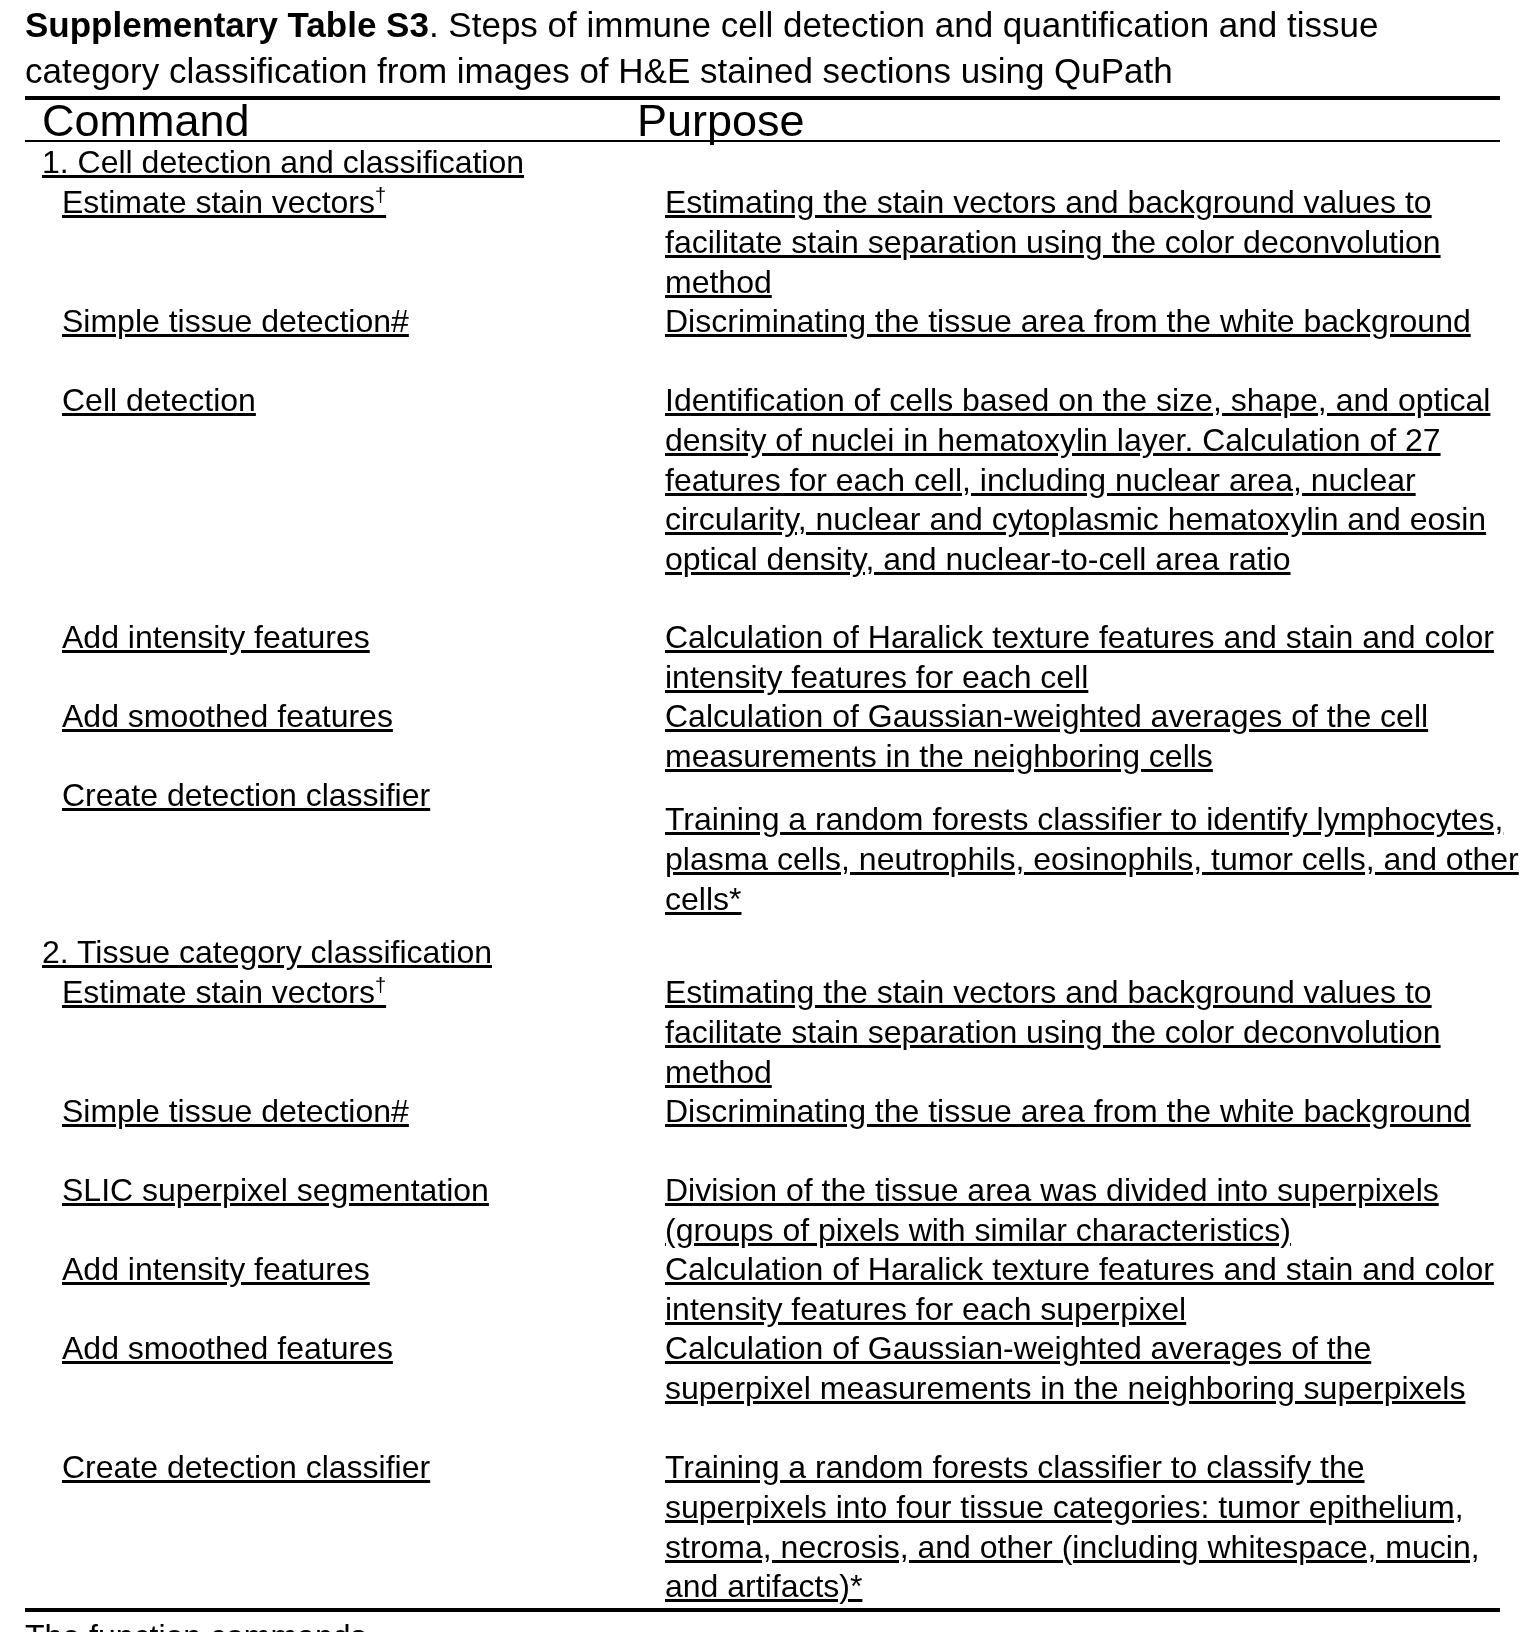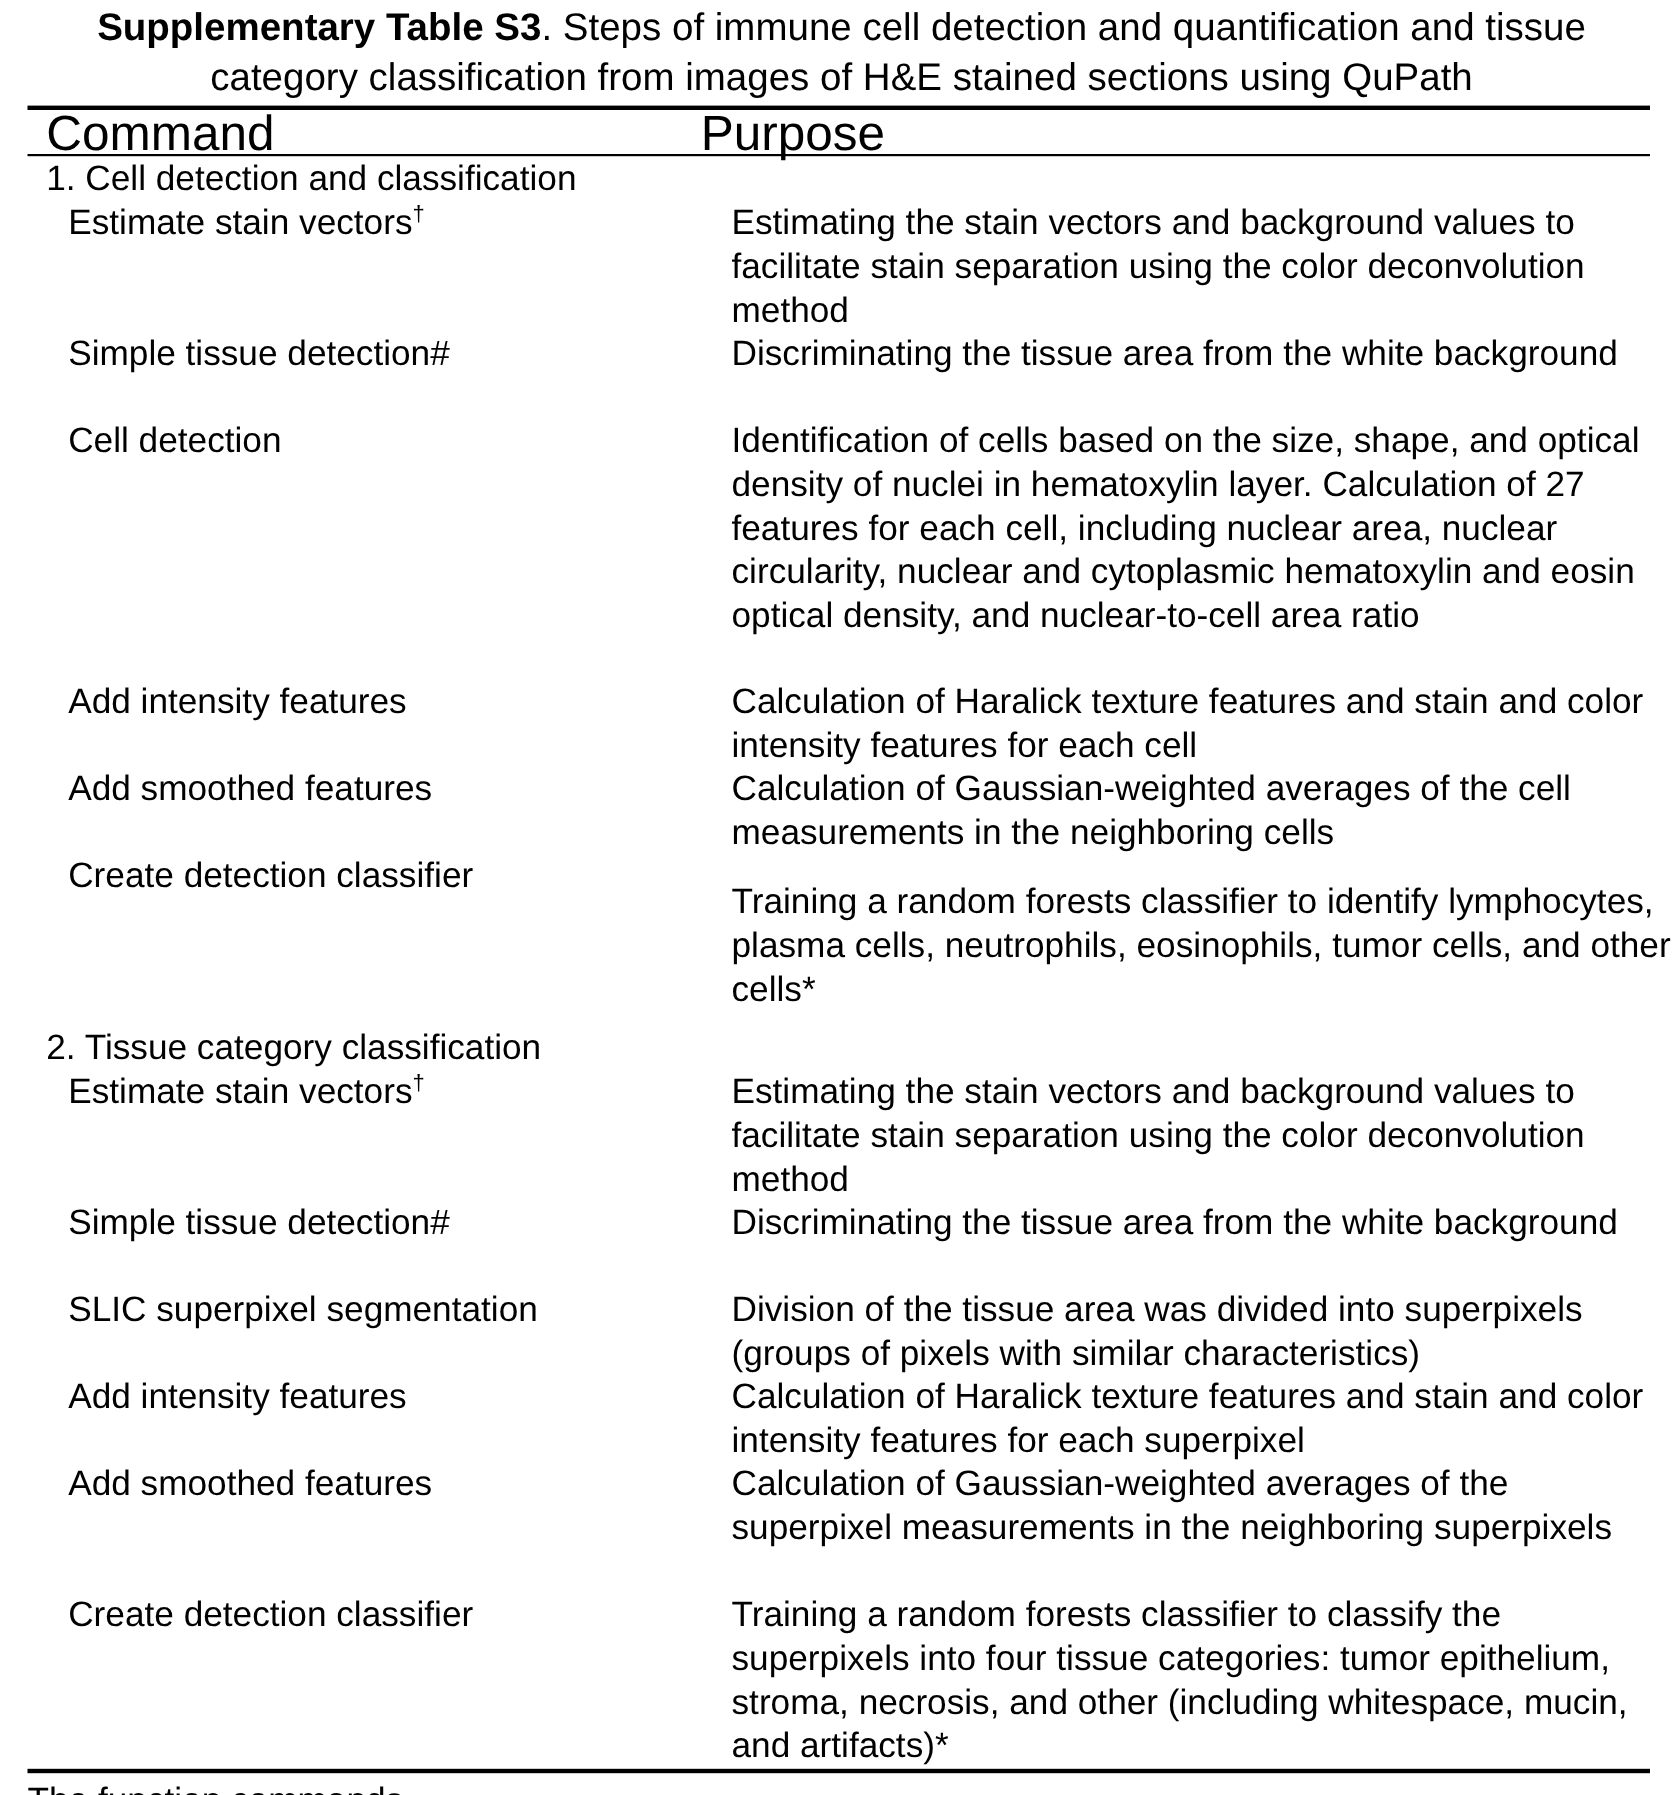--- a/index.html
+++ b/index.html
@@ -1,24 +1,24 @@
 <!DOCTYPE html>
 <html><head>
 <meta charset="utf-8">
 <style>
   html, body { margin:0; padding:0; background:#ffffff; }
   body { width:1524px; height:1632px; overflow:hidden; position:relative;
          font-family:"Liberation Sans", sans-serif; color:#000; }
   .caption { position:absolute; left:25px; top:2px; width:1480px;
-             font-size:35px; line-height:46px;text-align:center; }
+             font-size:35px; line-height:46px; }
   .caption b { font-weight:bold; }
   .rule-thick { position:absolute; left:25px; width:1475px; height:4px; background:#000; }
   .rule-thin { position:absolute; left:25px; width:1475px; height:2px; background:#000; }
   .hdr { position:absolute; top:101px; font-size:45px; line-height:40px; }
-  .row { position:absolute; font-size:32px; line-height:39.8px; }
+  .row { position:absolute; font-size:32px; line-height:39.8px;text-decoration:underline; }
   .cmd { left:62px; width:520px; }
   .sec { left:42px; width:600px; }
   .purpose { left:637px; width:860px;margin-left:28px; }
   sup { font-size:20px; vertical-align:top; line-height:20px; position:relative; top:2px; }
   .footer-clip { position:absolute; left:25px; top:1616px; font-size:32px; line-height:40px;
                  width:1475px; white-space:nowrap; overflow:hidden; height:16px; }
   .footer-clip span { display:block; margin-top:0; }
 </style>
 </head>
 <body>

